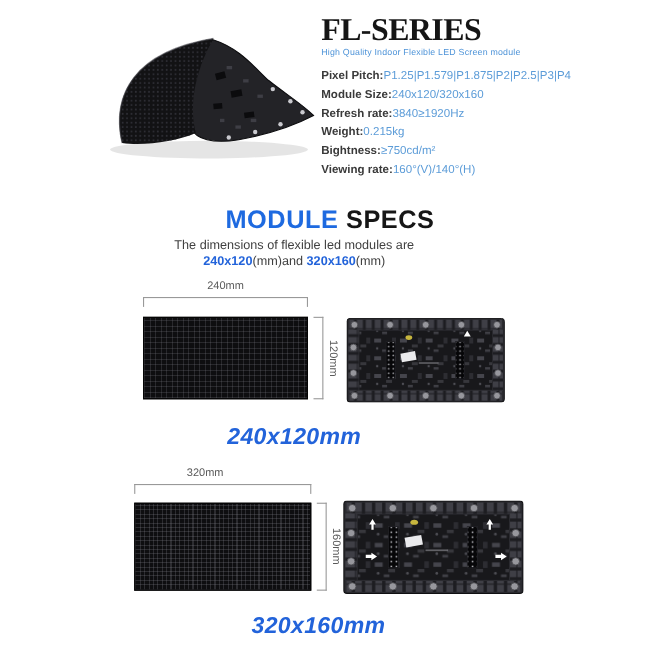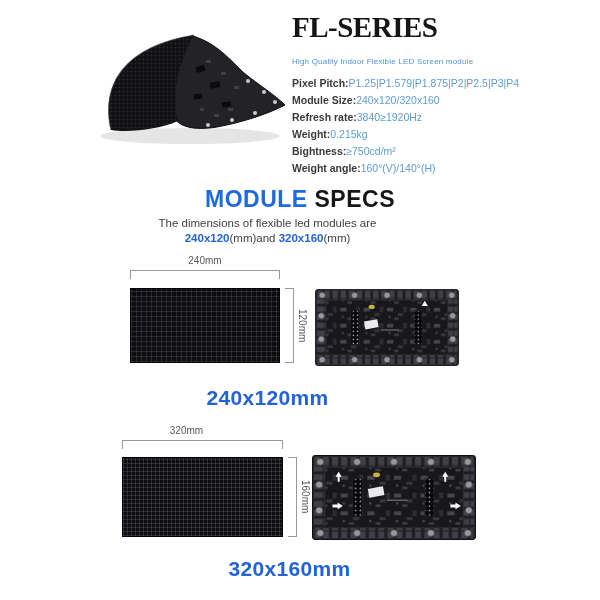--- a/index.html
+++ b/index.html
@@ -5,21 +5,21 @@
   html,body{margin:0;padding:0;background:#ffffff;}
   #canvas{position:relative;width:600px;height:600px;background:#ffffff;overflow:hidden;
           font-family:"Liberation Sans",sans-serif;color:#1a1a1a;}
 
   
   .photo{position:absolute;left:78px;top:14px;width:215px;height:136px;}
 
   
   .hdr{position:absolute;left:292px;top:12px;width:300px;}
   .title{font-size:29px;font-weight:900;letter-spacing:-0.5px;line-height:31px;color:#151515;font-family:Liberation Serif, serif;}
-  .subtitle{font-size:8px;color:#4d93d8;margin-top:14px;letter-spacing:0.2px;}
+  .subtitle{font-size:8px;color:#4d93d8;margin-top:0;letter-spacing:0.2px;}
   .specs{margin:9px 0 0 0;padding:0;list-style:none;}
   .specs li{font-size:10.5px;line-height:17px;white-space:nowrap;}
   .spec-label{font-weight:700;color:#3a3a3a;}
   .spec-value{color:#5c9cd8;}
 
   
   .heading{position:absolute;left:0;top:186px;width:600px;text-align:center;
            font-size:23px;font-weight:800;letter-spacing:0.5px;color:#161616;}
   .heading .blue{color:#1e6ae0;}
   .desc{position:absolute;left:0;width:535px;text-align:center;font-size:11.5px;
@@ -40,21 +40,21 @@
   .led-front{position:absolute;background-color:#0e0e10;border:1px solid #050505;
     background-image:
       repeating-linear-gradient(90deg, rgba(135,135,145,0.22) 0 1px, transparent 1px 5px),
       repeating-linear-gradient(0deg,  rgba(135,135,145,0.22) 0 1px, transparent 1px 5px);}
   .led-front.fine{background-image:
       repeating-linear-gradient(90deg, rgba(135,135,145,0.25) 0 1px, transparent 1px 4px),
       repeating-linear-gradient(0deg,  rgba(135,135,145,0.25) 0 1px, transparent 1px 4px);}
 
   .pcb{position:absolute;}
   .size-label{position:absolute;left:0;width:535px;text-align:center;
-              font-size:21px;font-weight:800;letter-spacing:0.3px;color:#2263da;}
+              font-size:21px;font-weight:800;letter-spacing:0.3px;color:#2263da;font-style:italic;}
 
   
   .m1-dimtop-label{left:130px;top:255px;width:150px;}
   .m1-dimtop{left:130px;top:270px;width:148px;}
   .m1-front{left:130px;top:288px;width:148px;height:73px;}
   .m1-dimside{left:285px;top:288px;height:73px;}
   .m1-dimside-label{left:297px;top:288px;height:75px;}
   .m1-pcb{left:315px;top:289px;width:144px;height:77px;}
   .m1-size{top:386px;}
 
@@ -132,21 +132,21 @@
 
   <div class="hdr">
     <div class="title">FL-SERIES</div>
     <div class="subtitle">High Quality Indoor Flexible LED Screen module</div>
     <ul class="specs">
       <li><span class="spec-label">Pixel Pitch:</span><span class="spec-value">P1.25|P1.579|P1.875|P2|P2.5|P3|P4</span></li>
       <li><span class="spec-label">Module Size:</span><span class="spec-value">240x120/320x160</span></li>
       <li><span class="spec-label">Refresh rate:</span><span class="spec-value">3840≥1920Hz</span></li>
       <li><span class="spec-label">Weight:</span><span class="spec-value">0.215kg</span></li>
       <li><span class="spec-label">Bightness:</span><span class="spec-value">≥750cd/m²</span></li>
-      <li><span class="spec-label">Weight angle:</span><span class="spec-value">160°(V)/140°(H)</span></li>
+      <li><span class="spec-label">Viewing rate:</span><span class="spec-value">160°(V)/140°(H)</span></li>
     </ul>
   </div>
 
   <div class="heading">
     <span class="blue">MODULE</span>
     <span>SPECS</span>
   </div>
   <div class="desc desc1">The dimensions of flexible led modules are</div>
   <div class="desc desc2">
     <span class="desc-bold">240x120</span><span>(mm)and </span><span class="desc-bold">320x160</span><span>(mm)</span>

